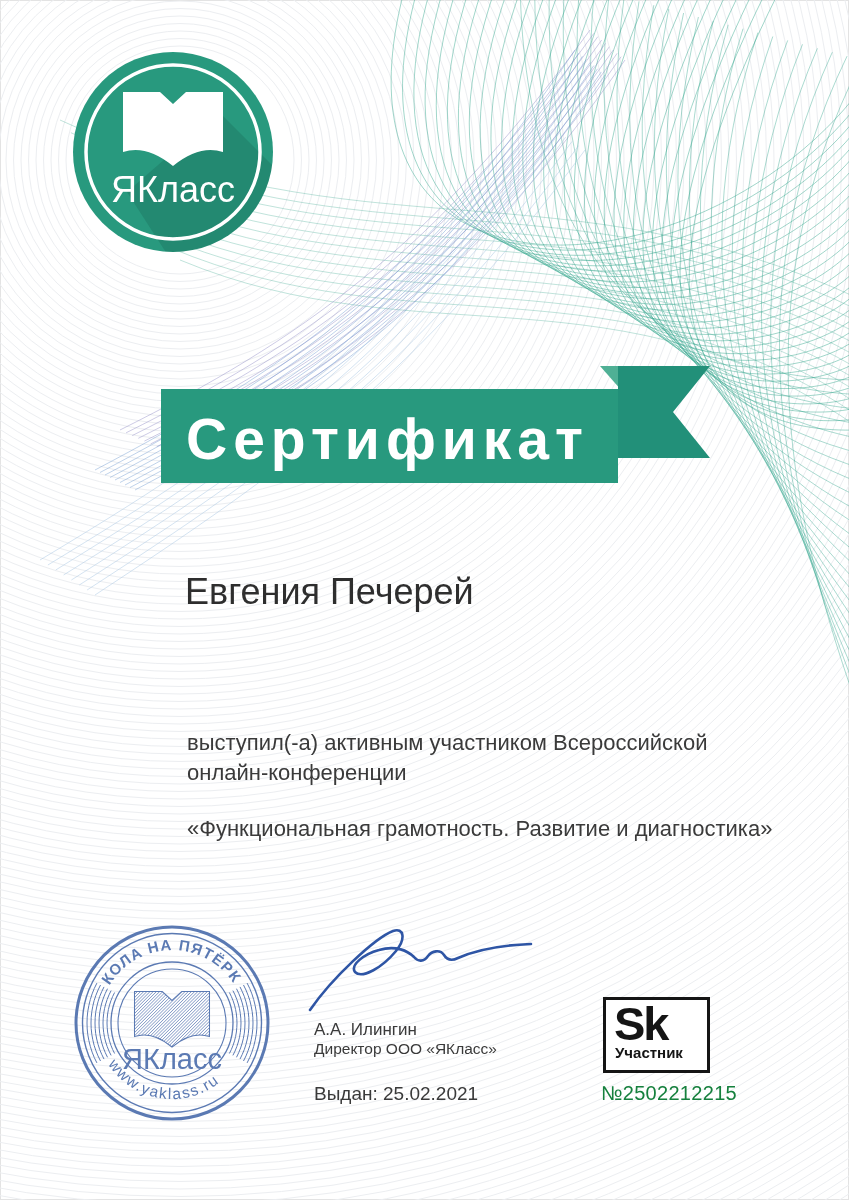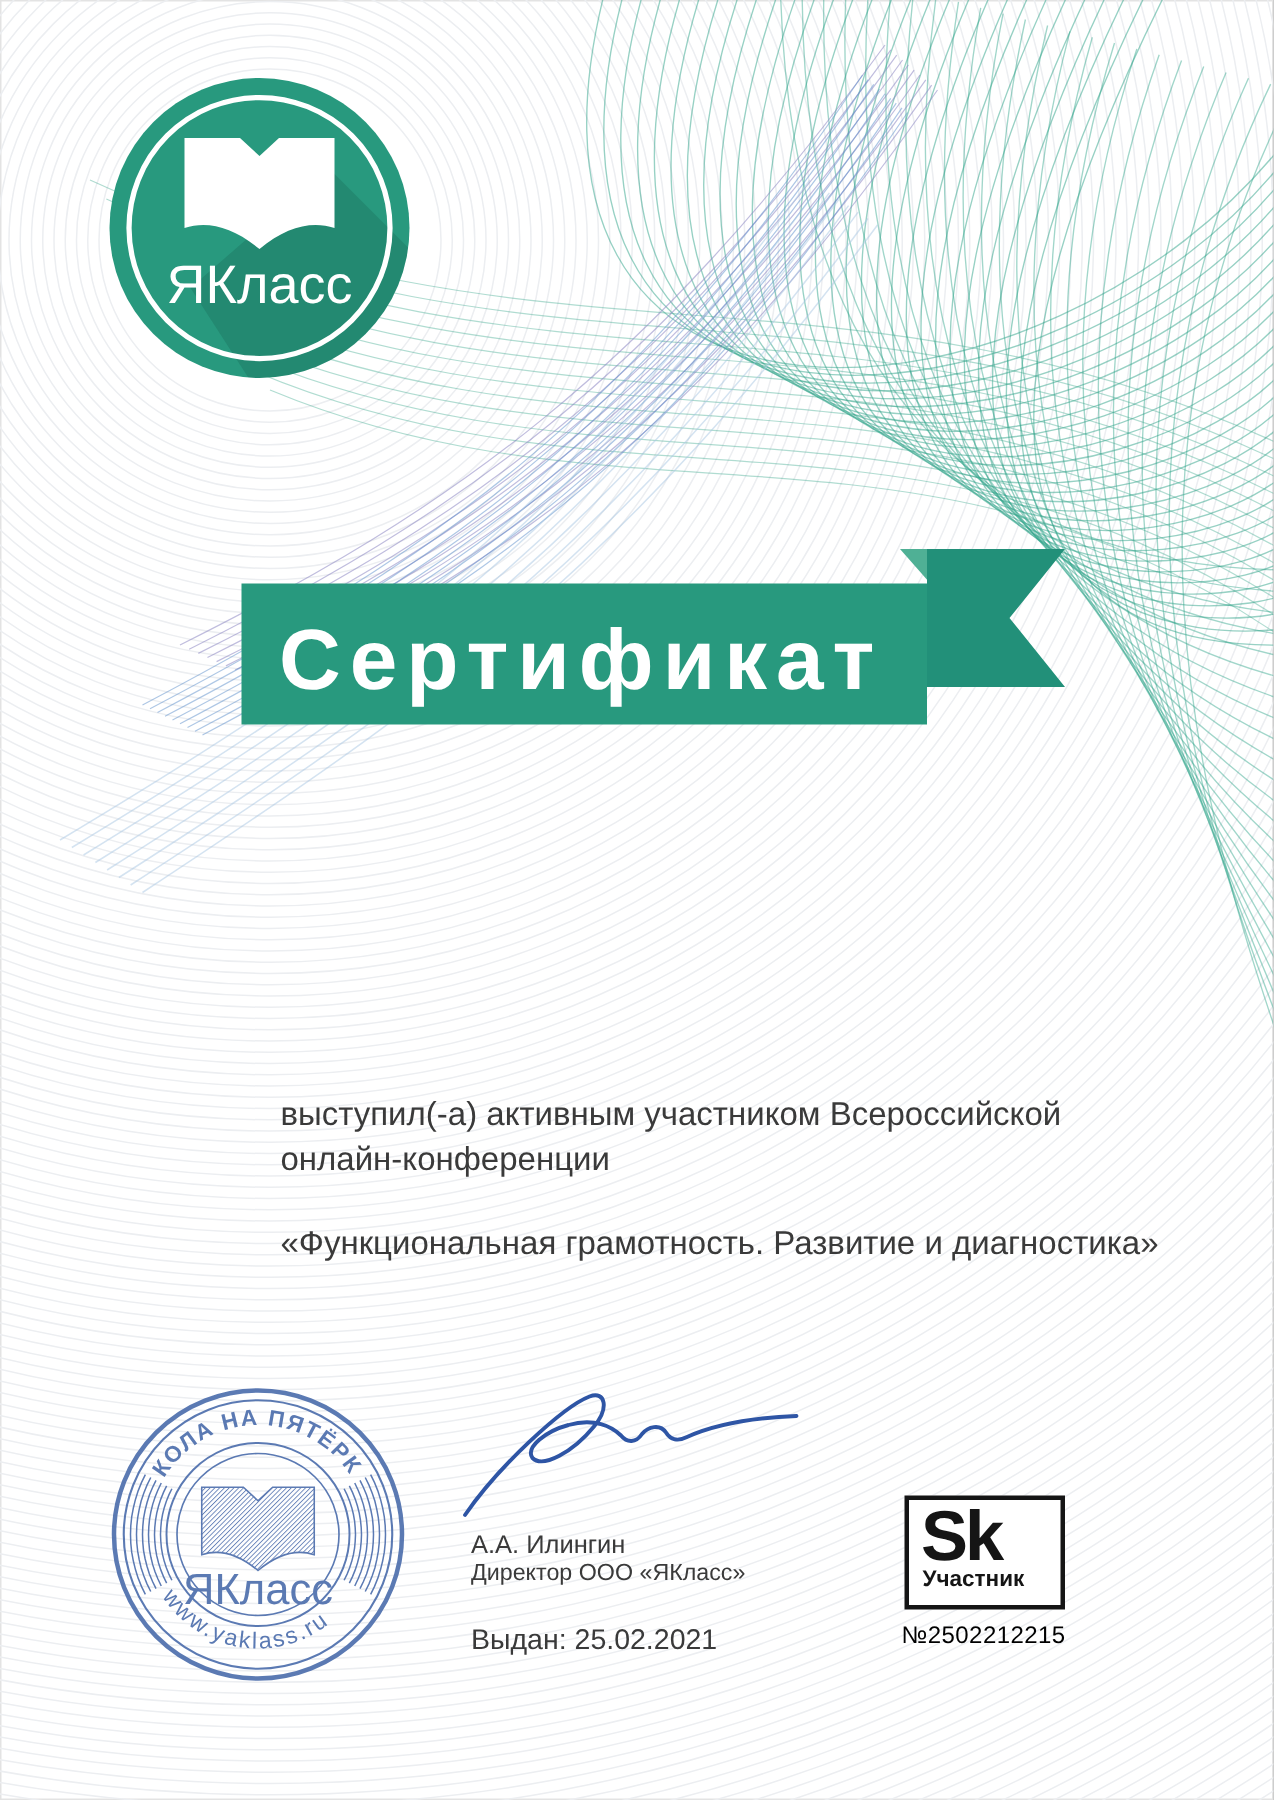--- a/index.html
+++ b/index.html
@@ -22,21 +22,21 @@
   #event{left:187px;top:816px;font-size:22px;}
   #signer-name{left:314px;top:1020px;font-size:17px;}
   #signer-title{left:314px;top:1040px;font-size:15.5px;}
   #issue-date{left:314px;top:1083px;font-size:19px;}
   #sk-badge{
     left:603px;top:977px;width:101px;height:70px;
     border:3px solid #151515;background:#fff;color:#151515;margin-top:20px;
   }
   #sk-logo{position:absolute;left:8px;top:-4px;font-size:47px;font-weight:800;letter-spacing:-2px;}
   #sk-label{position:absolute;left:9px;top:44px;font-size:15px;font-weight:700;}
-  #cert-number{left:601px;top:1082px;font-size:16px;color:#000000;letter-spacing:.3px;}
+  #cert-number{left:601px;top:1082px;font-size:20px;color:#15803d;letter-spacing:.3px;}
 </style>
 </head>
 <body>
 
 <div id="page">
 
   <svg id="gfx" viewBox="0 0 849 1200">
     <defs>
       <clipPath id="logoClip">
           <circle cx="0" cy="0" r="100"></circle>
@@ -370,20 +370,21 @@
       <text x="0" y="46" text-anchor="middle" font-size="29" style="fill:var(--stamp)">ЯКласс</text>
     </g>
 
     <path d="M 310,1010 C 332,978 375,938 393,931 C 404,927 406,939 396,951
              C 382,968 362,979 355,972 C 350,965 364,954 379,950
              C 396,945 408,951 414,957 C 418,962 424,962 428,956
              C 432,951 440,949 444,955 C 447,960 452,961 458,958
              C 478,949 505,945 531,944" fill="none" style="stroke:var(--sig)" stroke-width="2.6" stroke-linecap="round"></path>
   </svg>
 
+  <div class="abs txt" id="recipient">Евгения Печерей</div>
   <div class="abs txt" id="para">
     <div>выступил(-а) активным участником Всероссийской</div>
     <div>онлайн-конференции</div>
   </div>
   <div class="abs txt" id="event">«Функциональная грамотность. Развитие и диагностика»</div>
 
   <div class="abs txt" id="signer-name">А.А. Илингин</div>
   <div class="abs txt" id="signer-title">Директор ООО «ЯКласс»</div>
   <div class="abs txt" id="issue-date">Выдан: 25.02.2021</div>
 

